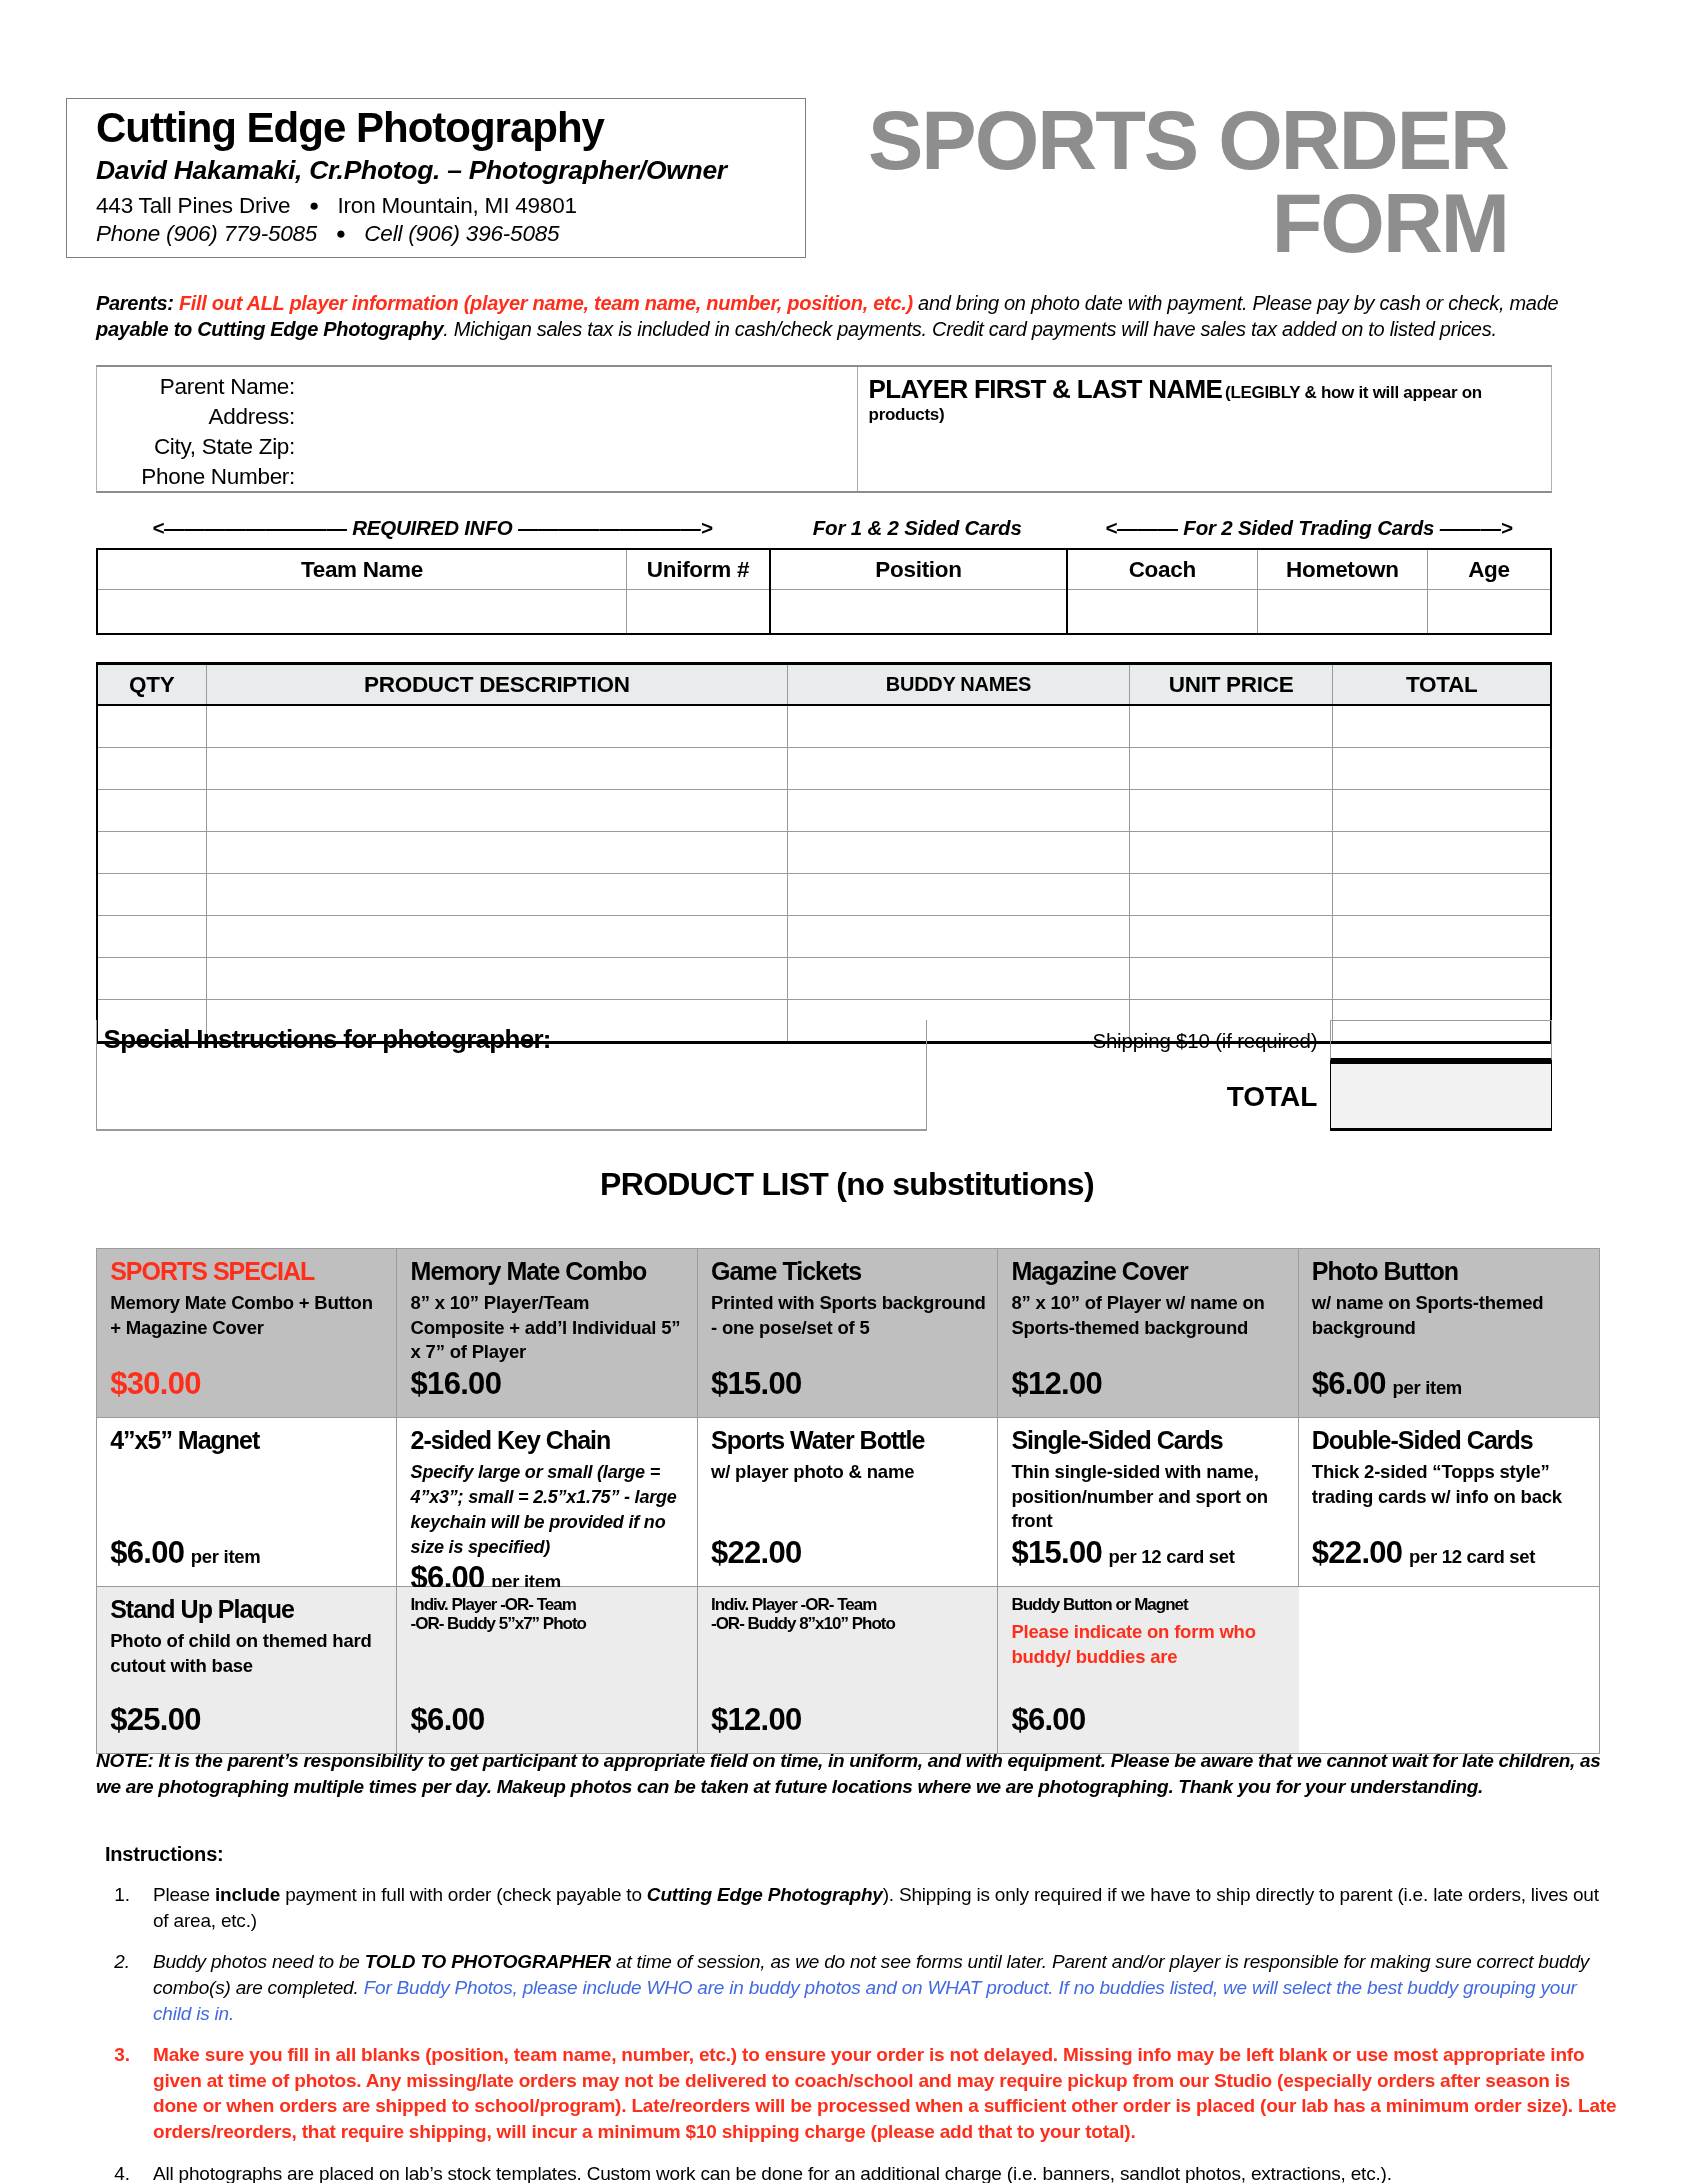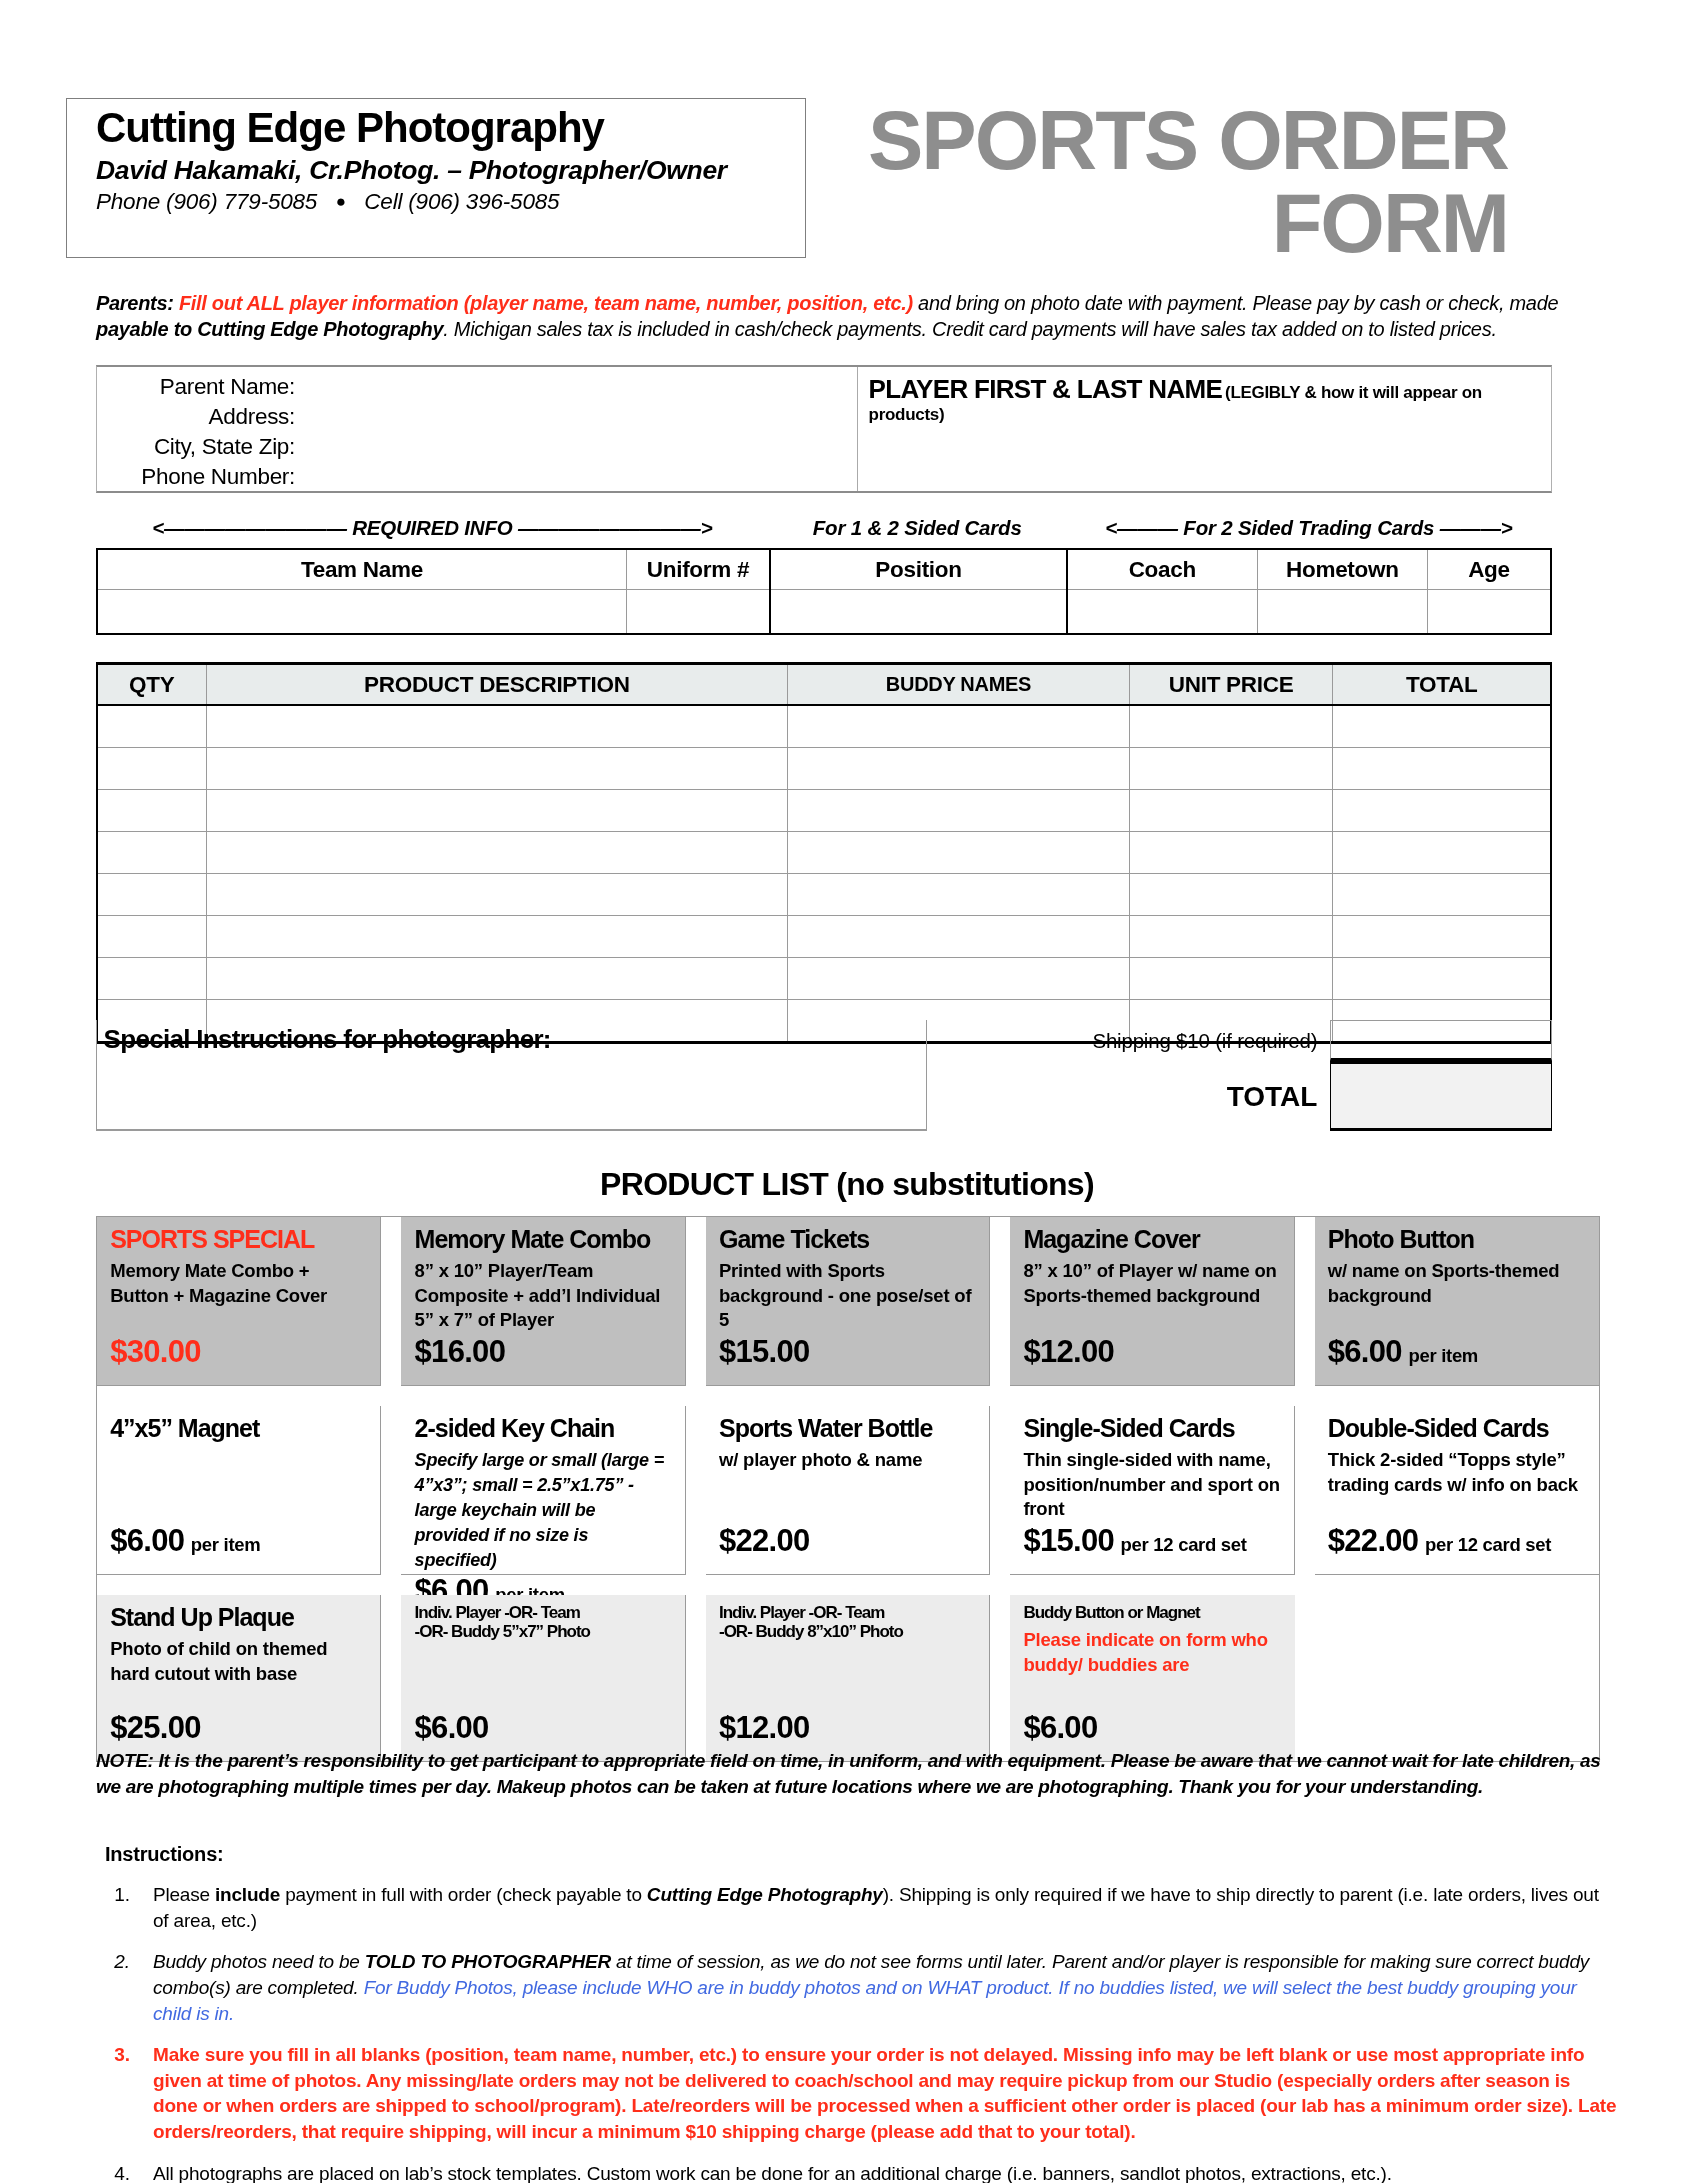--- a/index.html
+++ b/index.html
@@ -68,22 +68,22 @@
   .ship-cell{position:absolute;left:1234px;top:0;width:222px;height:41px;box-sizing:border-box;
              border:1.3px solid #9a9a9a;border-bottom:3.3px solid #000;}
   .total-label{position:absolute;left:834px;top:44px;width:394px;height:66px;display:flex;
                align-items:center;justify-content:flex-end;font-size:28px;font-weight:bold;padding-right:6.6px;box-sizing:border-box;}
   .total-cell{position:absolute;left:1234px;top:41px;width:222px;height:70px;box-sizing:border-box;
               background:#f2f2f2;border:1.3px solid #000;border-top:3.3px solid #000;border-bottom:3.3px solid #000;}
 
   
   .product-title{position:absolute;left:96px;top:1166px;width:1502px;text-align:center;
                  font-size:32px;font-weight:bold;letter-spacing:-0.7px;}
-  .product-grid{position:absolute;left:96px;top:1216px;width:1502px;border:1.3px solid #9a9a9a;
-                display:grid;grid-template-columns:repeat(5,1fr);grid-template-rows:169px 169px 166px;gap:20px;}
+  .product-grid{position:absolute;left:96px;top:1248px;width:1502px;border:1.3px solid #9a9a9a;
+                display:grid;grid-template-columns:repeat(5,1fr);grid-template-rows:169px 169px 166px;}
   .p-cell{box-sizing:border-box;border-right:1.3px solid #9a9a9a;border-bottom:1.3px solid #9a9a9a;
           padding:9.3px 10.6px 14.6px 13.2px;display:flex;flex-direction:column;}
   .p-cell.last-col{border-right:none;} .p-cell.last-row{border-bottom:none;}
   .row-gray{background:#bfbfbf;} .row-white{background:#fff;} .row-lgray{background:#ececec;}
   .p-title{font-size:25px;font-weight:bold;letter-spacing:-1px;white-space:nowrap;line-height:1.1;}
   .p-title-sm{font-size:17px;}
   .p-desc{font-size:18.5px;font-weight:bold;margin-top:5.3px;line-height:1.33;letter-spacing:-0.2px;}
   .p-desc .it{font-style:italic;font-size:18px;}
   .p-price-row{margin-top:auto;white-space:nowrap;}
   .p-price{font-size:31px;font-weight:bold;letter-spacing:-0.7px;}
@@ -101,20 +101,23 @@
   .i3{color:#ff2e1a;font-weight:bold;}
 </style>
 </head>
 <body>
 
 <div class="page">
 
   <div class="header-box">
     <div class="company">Cutting Edge Photography</div>
     <div class="owner">David Hakamaki, Cr.Photog. – Photographer/Owner</div>
+    <div class="addr-line">
+      <span>443 Tall Pines Drive</span><span class="dot">●</span><span>Iron Mountain, MI  49801</span>
+    </div>
     <div class="phone-line">
       <span>Phone (906) 779-5085</span><span class="dot">●</span><span>Cell (906) 396-5085</span>
     </div>
   </div>
   <div class="form-title">
     <div>SPORTS ORDER</div>
     <div>FORM</div>
   </div>
 
   <div class="parents">

